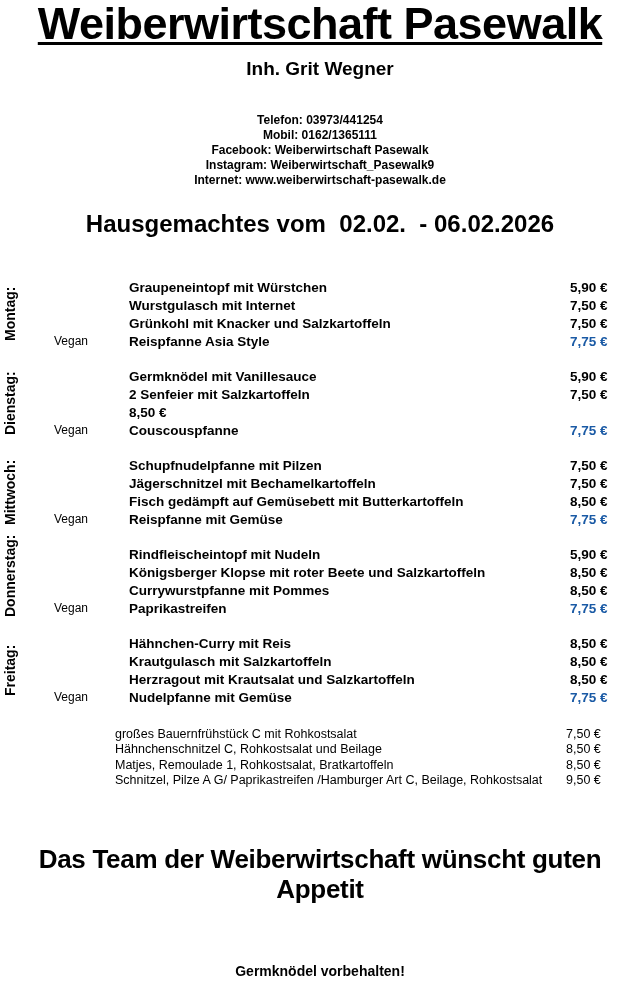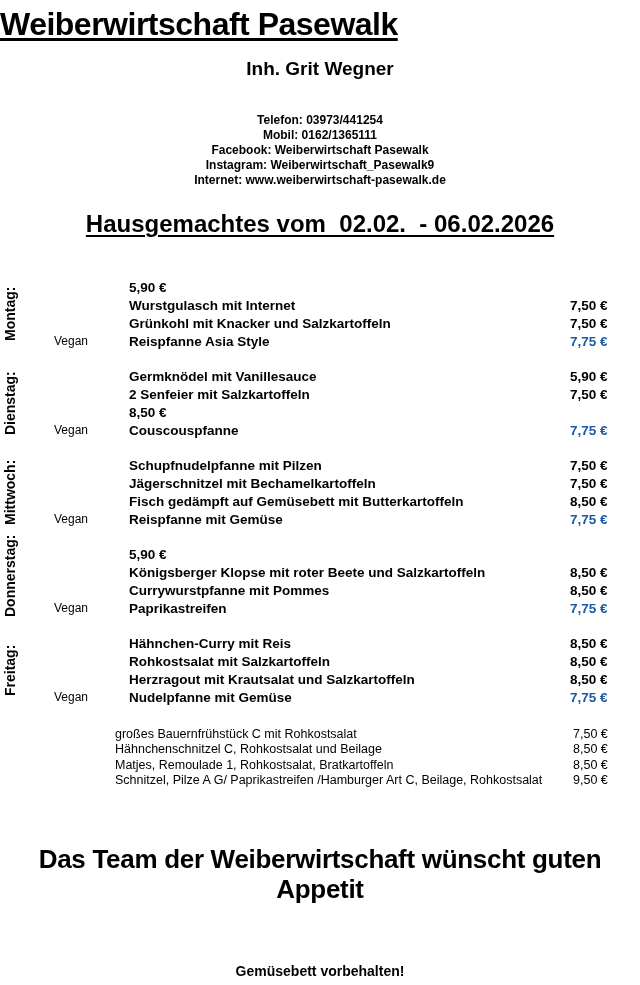--- a/index.html
+++ b/index.html
@@ -7,48 +7,48 @@
     --vegan-price:#1A5AA5;
     --background:#FFFFFF;
   }
   *{margin:0;padding:0;box-sizing:border-box;}
   body{background:#e8e8e8;font-family:"Liberation Sans",sans-serif;}
   .page{
     width:640px;height:985px;margin:0 auto;background:var(--background);
     color:var(--text);position:relative;overflow:hidden;
   }
   .title{
-    margin-top:4px;text-align:left;font-size:32px;font-weight:700;
+    margin-top:4px;text-align:center;font-size:45px;font-weight:700;
     line-height:40px;text-decoration:underline;text-decoration-thickness:3px;
     text-underline-offset:3px;letter-spacing:-0.5px;
   }
   .owner{
     margin-top:14px;text-align:center;font-size:19px;font-weight:700;
     line-height:22px;text-decoration-thickness:2px;
   }
   .contact{margin-top:33px;text-align:center;font-size:12px;font-weight:700;line-height:15px;}
   .week-heading{
     margin-top:22px;text-align:center;font-size:24px;font-weight:700;line-height:28px;
-    text-decoration:underline;text-decoration-thickness:2px;text-underline-offset:3px;
+    text-decoration-thickness:2px;text-underline-offset:3px;
     white-space:pre;
   }
   .menu{margin-top:40px;padding-right:8px;}
   .day-block{position:relative;}
   .day-block + .day-block{margin-top:17px;}
   .day-label{
     position:absolute;left:2px;top:0;height:100%;
     writing-mode:vertical-rl;transform:rotate(180deg);
     text-align:center;font-size:14px;font-weight:700;
   }
   .menu-row{display:flex;align-items:center;height:18px;font-size:13.5px;font-weight:700;}
   .tag-cell{width:129px;padding-left:54px;font-size:12px;font-weight:400;}
   .item-cell{flex:1;white-space:nowrap;overflow:hidden;}
   .price-cell{width:62px;text-align:left;white-space:nowrap;}
   .menu-row.vegan .price-cell{color:var(--vegan-price);}
-  .extras{margin-top:20px;padding-right:5px;}
+  .extras{margin-top:20px;padding-right:12px;}
   .extra-row{display:flex;align-items:center;height:15.5px;font-size:12.5px;font-weight:400;padding-left:115px;}
   .team-line{margin-top:56px;text-align:center;font-size:26px;font-weight:700;line-height:30px;letter-spacing:-0.3px;}
   .footer-note{position:absolute;left:0;right:0;bottom:6px;text-align:center;font-size:14px;font-weight:700;}
 </style>
 </head>
 <body>
 
 <div class="page">
 
   <div class="title">Weiberwirtschaft Pasewalk</div>
@@ -63,20 +63,21 @@
   </div>
 
   <div class="week-heading">Hausgemachtes vom  02.02.  - 06.02.2026</div>
 
   <div class="menu">
 
     <div class="day-block">
       <div class="day-label">Montag:</div>
       <div class="menu-row">
         <div class="tag-cell"></div>
+        <div class="item-cell">Graupeneintopf mit Würstchen</div>
         <div class="price-cell">5,90 €</div>
       </div>
       <div class="menu-row">
         <div class="tag-cell"></div>
         <div class="item-cell">Wurstgulasch mit Internet</div>
         <div class="price-cell">7,50 €</div>
       </div>
       <div class="menu-row">
         <div class="tag-cell"></div>
         <div class="item-cell">Grünkohl mit Knacker und Salzkartoffeln</div>
@@ -133,20 +134,21 @@
         <div class="tag-cell">Vegan</div>
         <div class="item-cell">Reispfanne mit Gemüse</div>
         <div class="price-cell">7,75 €</div>
       </div>
     </div>
 
     <div class="day-block">
       <div class="day-label">Donnerstag:</div>
       <div class="menu-row">
         <div class="tag-cell"></div>
+        <div class="item-cell">Rindfleischeintopf mit Nudeln</div>
         <div class="price-cell">5,90 €</div>
       </div>
       <div class="menu-row">
         <div class="tag-cell"></div>
         <div class="item-cell">Königsberger Klopse mit roter Beete und Salzkartoffeln</div>
         <div class="price-cell">8,50 €</div>
       </div>
       <div class="menu-row">
         <div class="tag-cell"></div>
         <div class="item-cell">Currywurstpfanne mit Pommes</div>
@@ -161,21 +163,21 @@
 
     <div class="day-block">
       <div class="day-label">Freitag:</div>
       <div class="menu-row">
         <div class="tag-cell"></div>
         <div class="item-cell">Hähnchen-Curry mit Reis</div>
         <div class="price-cell">8,50 €</div>
       </div>
       <div class="menu-row">
         <div class="tag-cell"></div>
-        <div class="item-cell">Rohkostsalat mit Salzkartoffeln</div>
+        <div class="item-cell">Krautgulasch mit Salzkartoffeln</div>
         <div class="price-cell">8,50 €</div>
       </div>
       <div class="menu-row">
         <div class="tag-cell"></div>
         <div class="item-cell">Herzragout mit Krautsalat und Salzkartoffeln</div>
         <div class="price-cell">8,50 €</div>
       </div>
       <div class="menu-row vegan">
         <div class="tag-cell">Vegan</div>
         <div class="item-cell">Nudelpfanne mit Gemüse</div>
@@ -199,15 +201,15 @@
       <div class="price-cell">8,50 €</div>
     </div>
     <div class="extra-row">
       <div class="item-cell">Schnitzel, Pilze A G/ Paprikastreifen /Hamburger Art C, Beilage, Rohkostsalat</div>
       <div class="price-cell">9,50 €</div>
     </div>
   </div>
 
   <div class="team-line">Das Team der Weiberwirtschaft wünscht guten Appetit</div>
 
-  <div class="footer-note">Gemüsebett vorbehalten!</div>
+  <div class="footer-note">Germknödel vorbehalten!</div>
 
 </div>
 
 </body></html>

